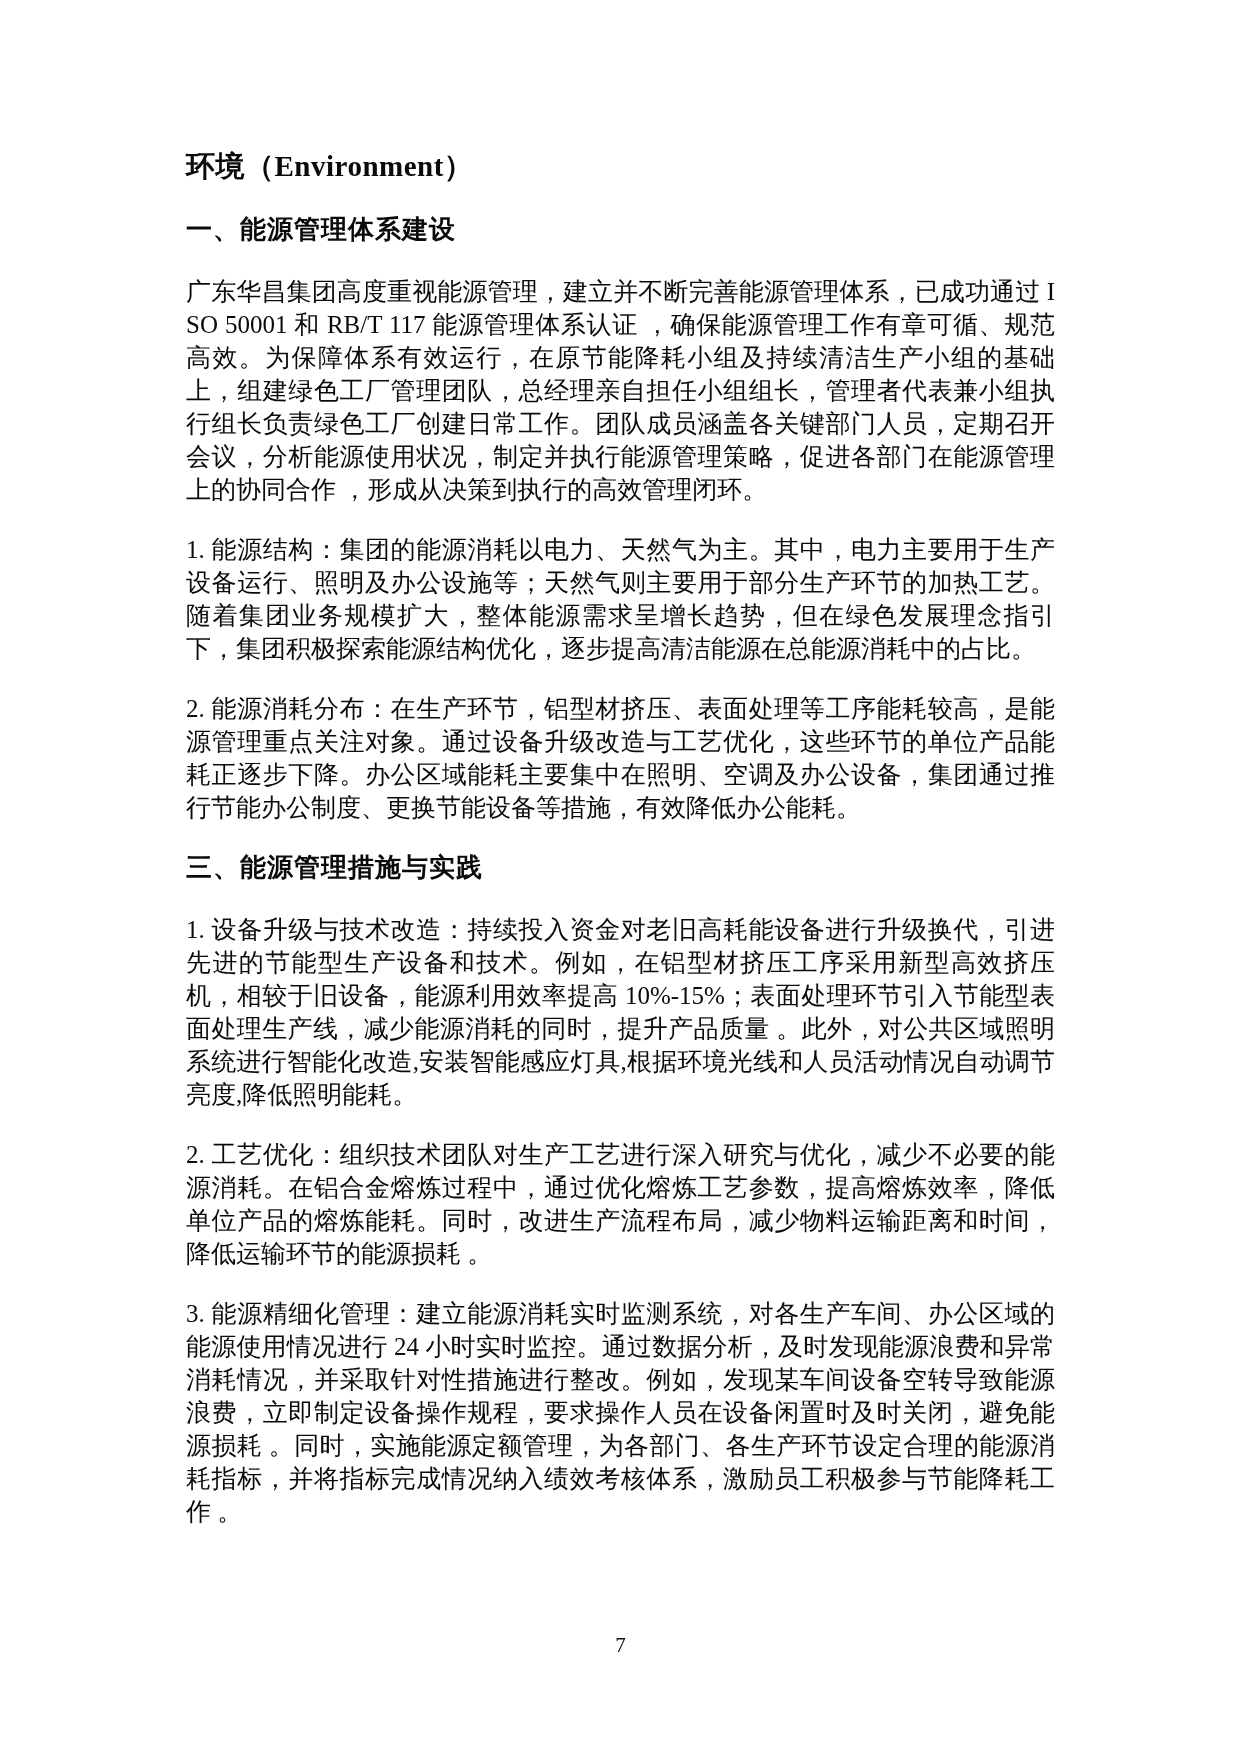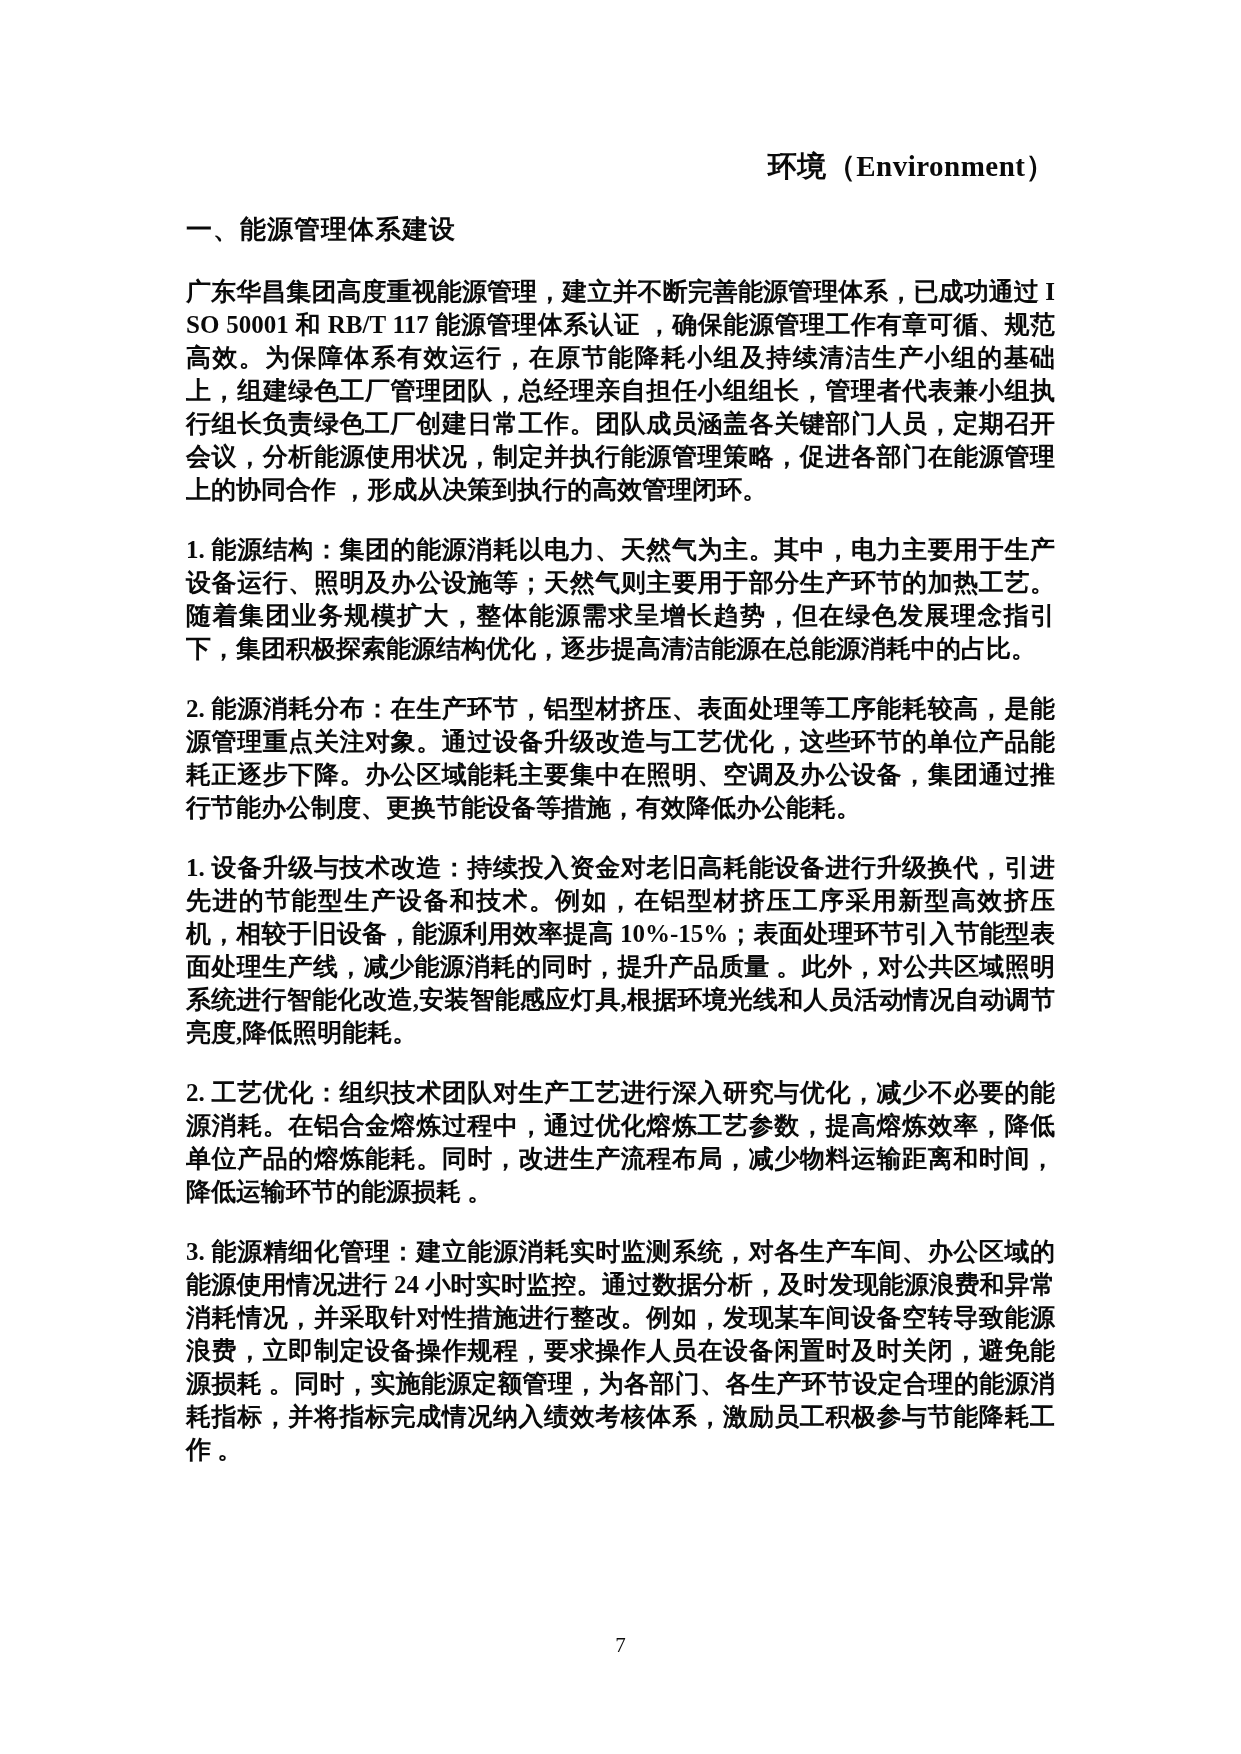--- a/index.html
+++ b/index.html
@@ -18,39 +18,38 @@
     inset: 0;
     box-sizing: border-box;
     padding: 146px 186px 0 186px;
     background: #ffffff;
     color: #0a0a0a;
     font-family: "Liberation Serif", "DejaVu Serif", serif;
   }
   .doc-title {
     font-size: 29px;
     font-weight: 700;
-    text-align: right;
+    text-align: left;
     margin: 0;
     line-height: 40px;
     letter-spacing: 0.5px;
   }
   .section-heading {
     font-size: 26px;
     font-weight: 700;
     margin: 26px 0 0 0;
     line-height: 36px;
     letter-spacing: 1px;
   }
   .para {
     font-size: 25px;
     line-height: 33px;
     margin: 27px 0 0 0;
     text-align: justify;
     word-break: break-all;
-    font-weight: bold;
   }
   .footer {
     position: absolute;
     left: 0;
     bottom: 96px;
     width: 100%;
     text-align: center;
     font-size: 21px;
     color: #0a0a0a;
     font-family: "Liberation Serif", "DejaVu Serif", serif;
@@ -67,20 +66,21 @@
     <h2 class="section-heading">一、能源管理体系建设</h2>
     <p class="para">广东华昌集团高度重视能源管理，建立并不断完善能源管理体系，已成功通过 ISO 50001 和 RB/T 117 能源管理体系认证 ，确保能源管理工作有章可循、规范高效。为保障体系有效运行，在原节能降耗小组及持续清洁生产小组的基础上，组建绿色工厂管理团队，总经理亲自担任小组组长，管理者代表兼小组执行组长负责绿色工厂创建日常工作。团队成员涵盖各关键部门人员，定期召开会议，分析能源使用状况，制定并执行能源管理策略，促进各部门在能源管理上的协同合作 ，形成从决策到执行的高效管理闭环。</p>
   </section>
 
   <section>
     <p class="para">1. 能源结构：集团的能源消耗以电力、天然气为主。其中，电力主要用于生产设备运行、照明及办公设施等；天然气则主要用于部分生产环节的加热工艺。随着集团业务规模扩大，整体能源需求呈增长趋势，但在绿色发展理念指引下，集团积极探索能源结构优化，逐步提高清洁能源在总能源消耗中的占比。</p>
     <p class="para">2. 能源消耗分布：在生产环节，铝型材挤压、表面处理等工序能耗较高，是能源管理重点关注对象。通过设备升级改造与工艺优化，这些环节的单位产品能耗正逐步下降。办公区域能耗主要集中在照明、空调及办公设备，集团通过推行节能办公制度、更换节能设备等措施，有效降低办公能耗。</p>
   </section>
 
   <section>
+    <h2 class="section-heading">三、能源管理措施与实践</h2>
     <p class="para">1. 设备升级与技术改造：持续投入资金对老旧高耗能设备进行升级换代，引进先进的节能型生产设备和技术。例如，在铝型材挤压工序采用新型高效挤压机，相较于旧设备，能源利用效率提高 10%-15%；表面处理环节引入节能型表面处理生产线，减少能源消耗的同时，提升产品质量 。此外，对公共区域照明系统进行智能化改造,安装智能感应灯具,根据环境光线和人员活动情况自动调节亮度,降低照明能耗。</p>
     <p class="para">2. 工艺优化：组织技术团队对生产工艺进行深入研究与优化，减少不必要的能源消耗。在铝合金熔炼过程中，通过优化熔炼工艺参数，提高熔炼效率，降低单位产品的熔炼能耗。同时，改进生产流程布局，减少物料运输距离和时间，降低运输环节的能源损耗 。</p>
     <p class="para">3.  能源精细化管理：建立能源消耗实时监测系统，对各生产车间、办公区域的能源使用情况进行 24 小时实时监控。通过数据分析，及时发现能源浪费和异常消耗情况，并采取针对性措施进行整改。例如，发现某车间设备空转导致能源浪费，立即制定设备操作规程，要求操作人员在设备闲置时及时关闭，避免能源损耗 。同时，实施能源定额管理，为各部门、各生产环节设定合理的能源消耗指标，并将指标完成情况纳入绩效考核体系，激励员工积极参与节能降耗工作 。</p>
   </section>
 
   <div class="footer">
     <span>7</span>
   </div>
 
 </div>

